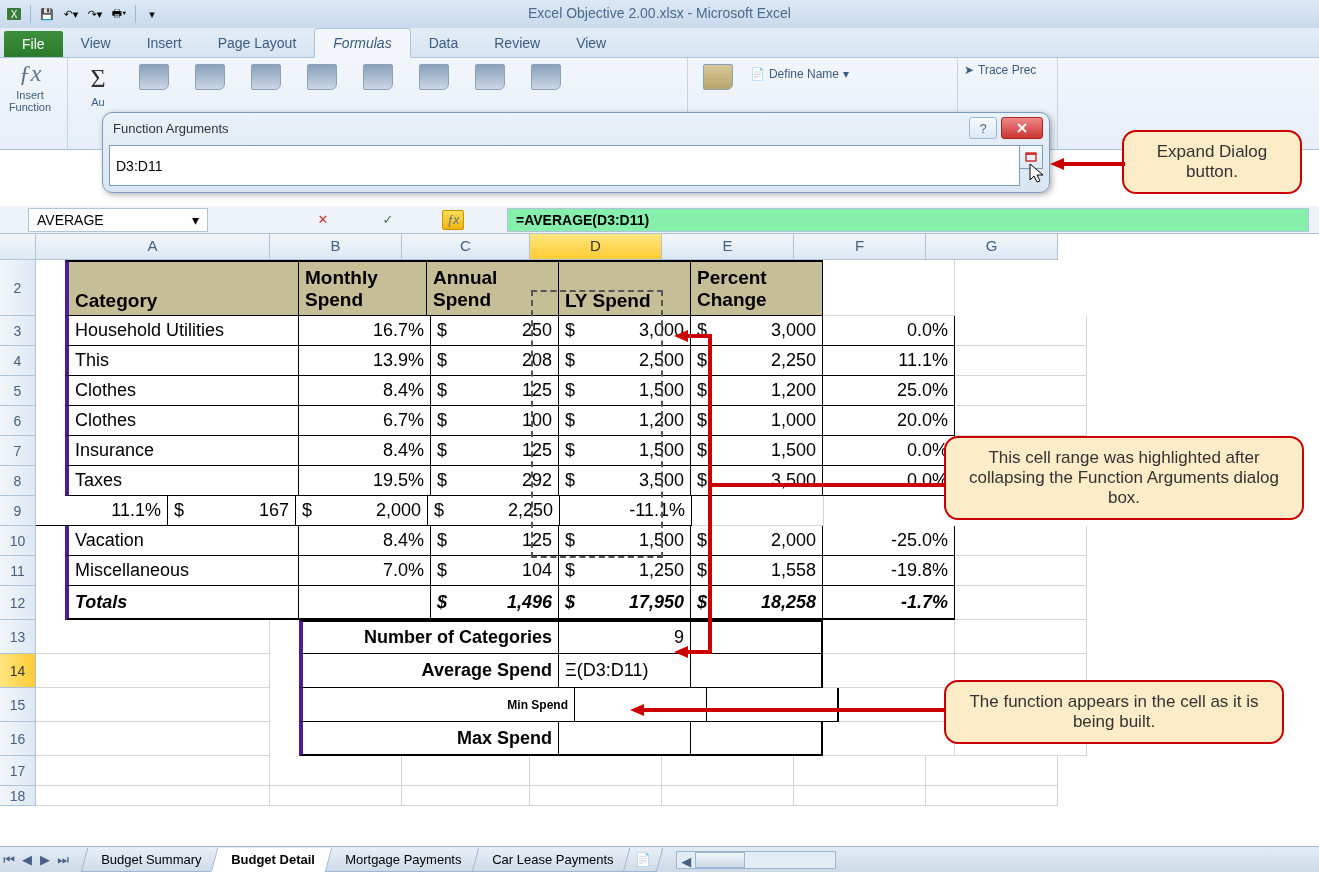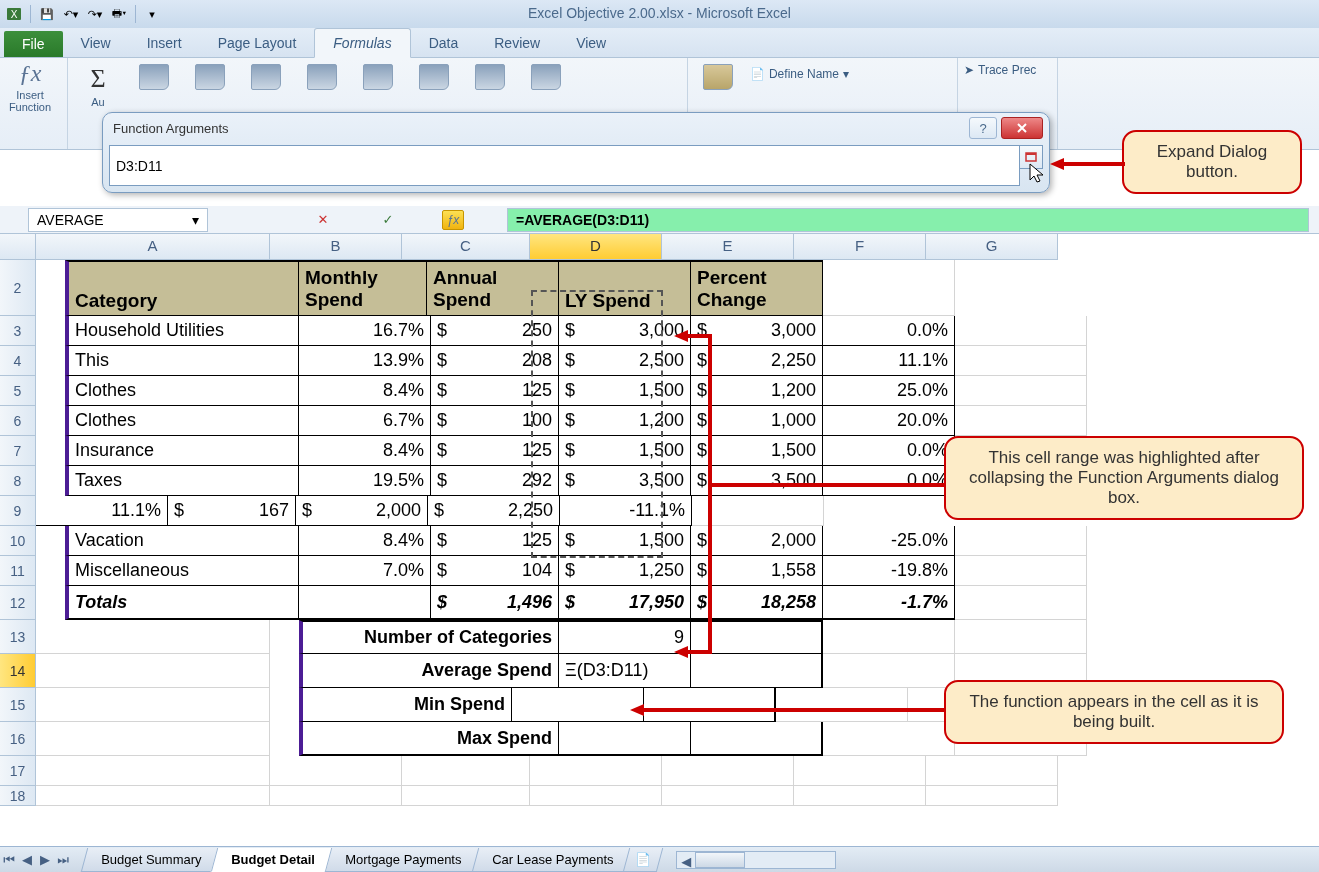--- a/index.html
+++ b/index.html
@@ -444,21 +444,21 @@
     <div class="cell col-A thin empty"></div>
     <div class="cell rlabel leftb" style="width:260px;font-size:18px;">Average Spend</div>
     <div class="cell col-D">Ξ(D3:D11)</div>
     <div class="cell col-E" style="border-right:2px solid #000;"></div>
     <div class="cell col-F thin empty"></div>
     <div class="cell col-G thin empty"></div>
   </div>
   <div class="data-row" style="height:34px;">
     <div class="row-h">15</div>
     <div class="cell col-A thin empty"></div>
-    <div class="cell rlabel leftb" style="width:213px;font-size:18px;">Min Spend</div>
+    <div class="cell rlabel leftb" style="width:276px;font-size:12px;">Min Spend</div>
     <div class="cell col-D"></div>
     <div class="cell col-E" style="border-right:2px solid #000;"></div>
     <div class="cell col-F thin empty"></div>
     <div class="cell col-G thin empty"></div>
   </div>
   <div class="data-row" style="height:34px;">
     <div class="row-h">16</div>
     <div class="cell col-A thin empty"></div>
     <div class="cell rlabel leftb bottomb" style="width:260px;font-size:18px;">Max Spend</div>
     <div class="cell col-D bottomb"></div>

